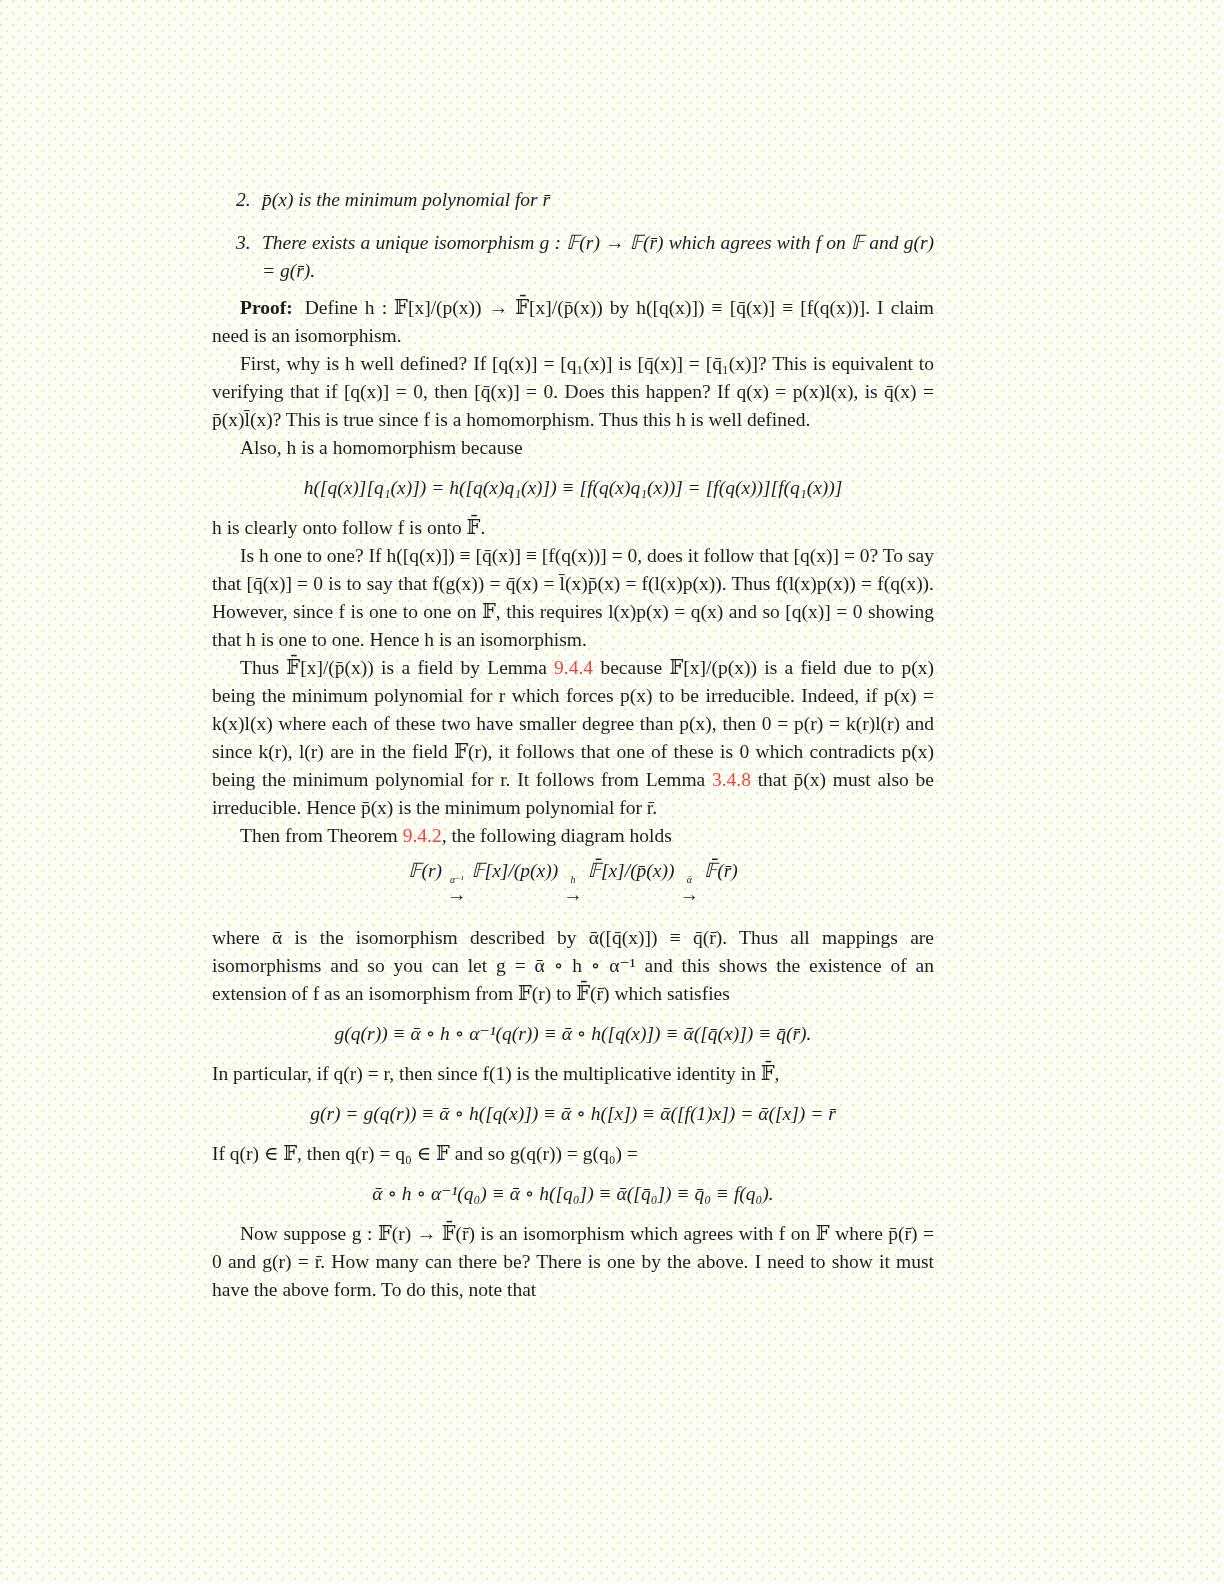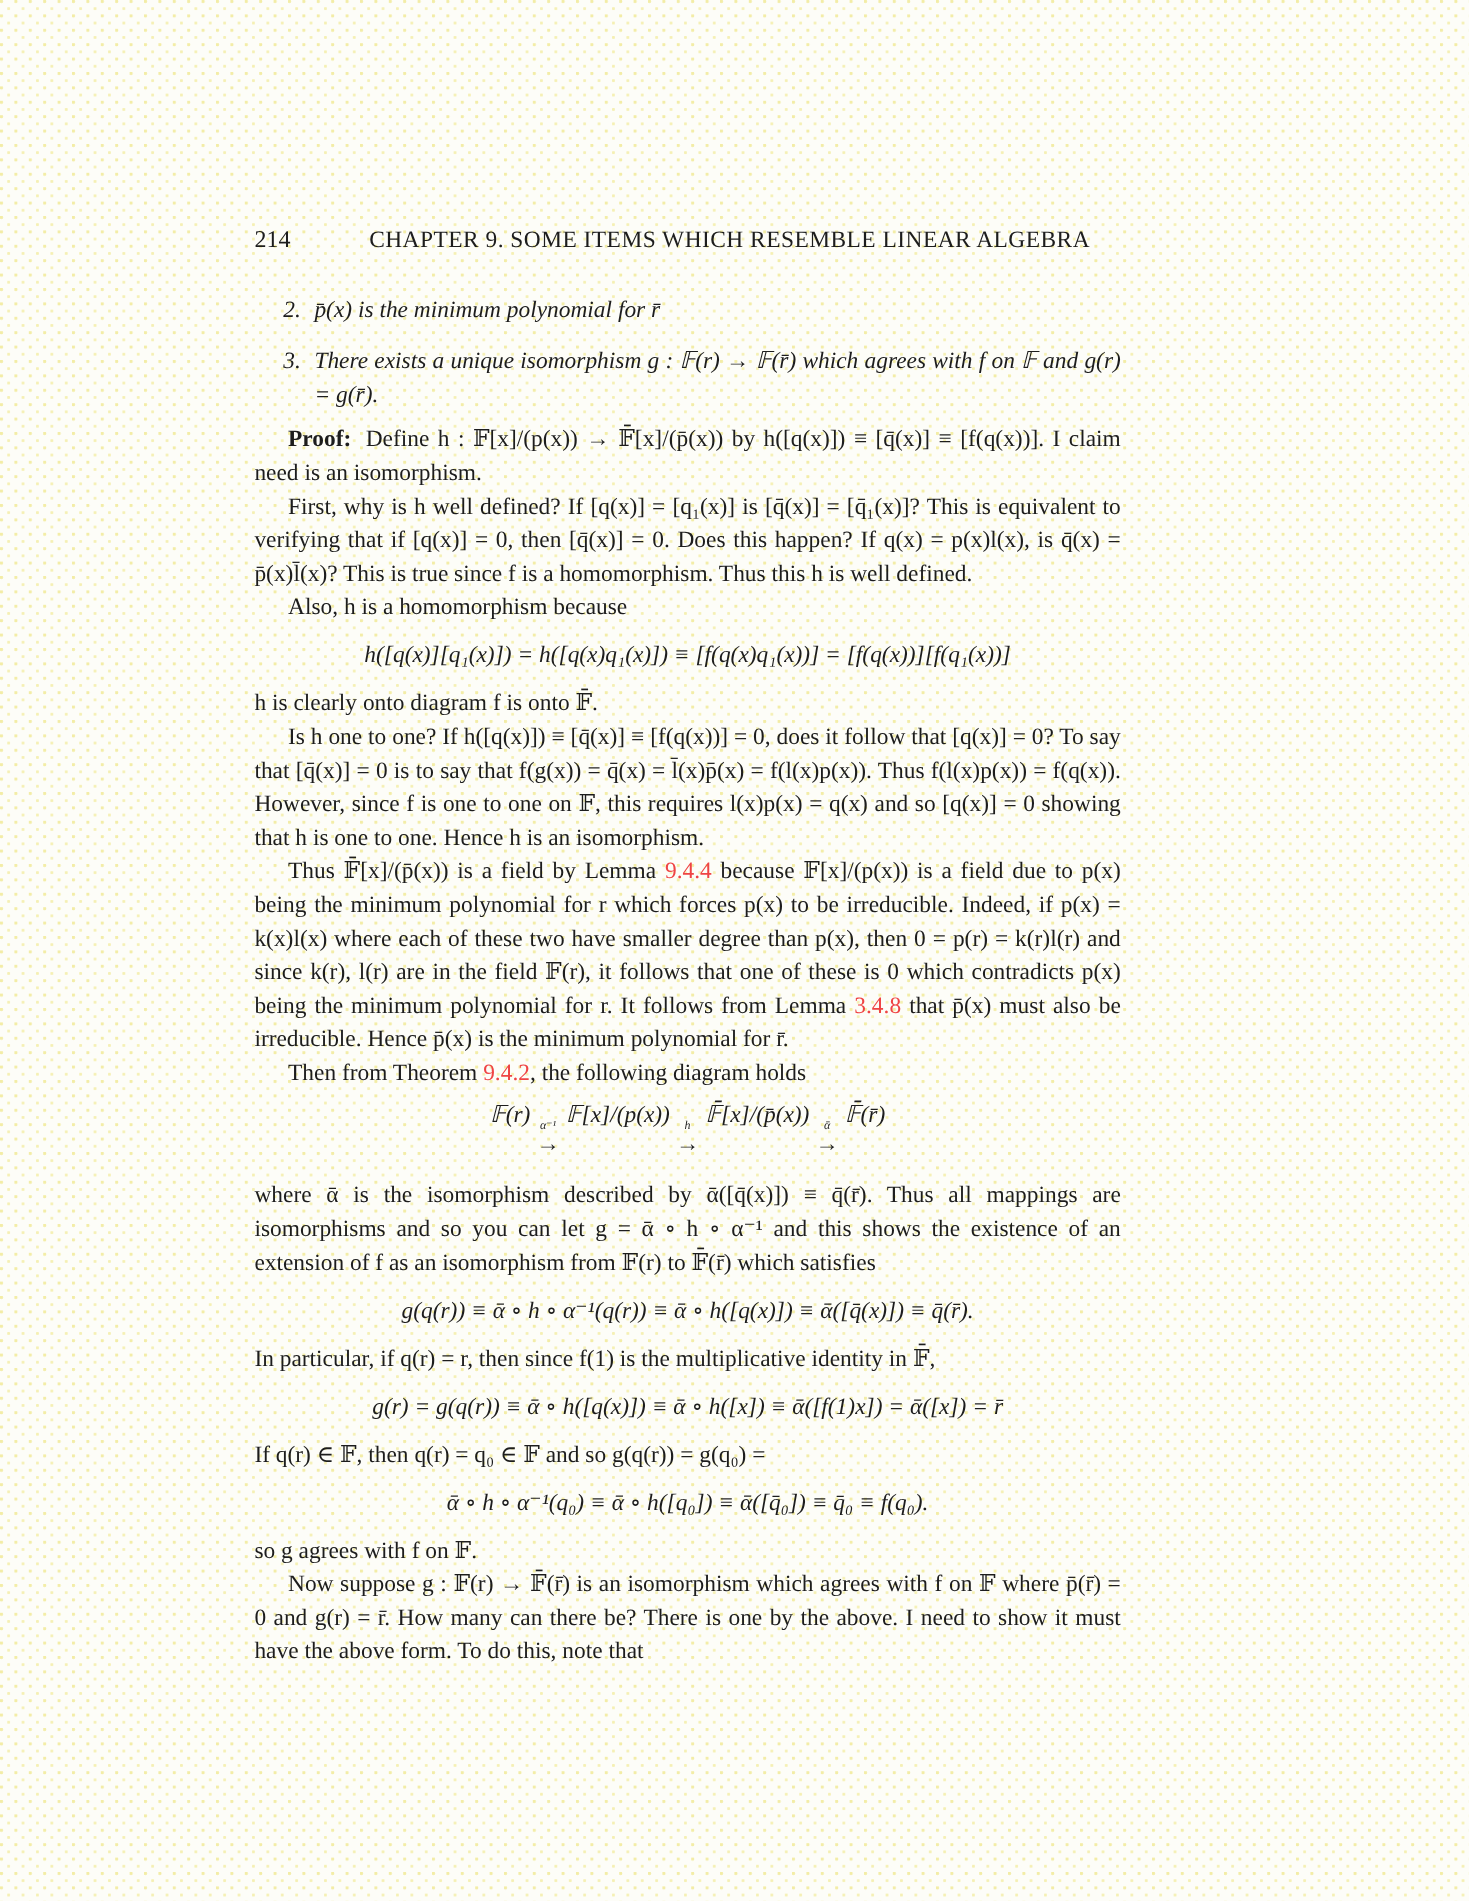--- a/index.html
+++ b/index.html
@@ -87,44 +87,40 @@
     font-size: 19.5px;
     line-height: 18px;
     font-style: normal;
   }
 </style>
 </head>
 <body>
 
 <div class="sheet">
 
-  <div class="running-head">
-    <span class="pagenum">214</span>
-    <span class="chaptitle">CHAPTER 9.  SOME ITEMS WHICH RESEMBLE LINEAR ALGEBRA</span>
-  </div>
 
   <div class="list-item">
     <span class="marker">2.</span>
     <span>p̄(x) is the minimum polynomial for r̄</span>
   </div>
 
   <div class="list-item li3">
     <span class="marker">3.</span>
     <span>There exists a unique isomorphism g : 𝔽(r) → 𝔽(r̄) which agrees with f on 𝔽 and g(r) = g(r̄).</span>
   </div>
 
   <p class="indent"><span class="prooflabel">Proof:</span><span>Define h : 𝔽[x]/(p(x)) → 𝔽̄[x]/(p̄(x)) by h([q(x)]) ≡ [q̄(x)] ≡ [f(q(x))]. I claim need is an isomorphism.</span></p>
 
   <p class="indent">First, why is h well defined? If [q(x)] = [q₁(x)] is [q̄(x)] = [q̄₁(x)]? This is equivalent to verifying that if [q(x)] = 0, then [q̄(x)] = 0. Does this happen? If q(x) = p(x)l(x), is q̄(x) = p̄(x)l̄(x)? This is true since f is a homomorphism. Thus this h is well defined.</p>
 
   <p class="indent">Also, h is a homomorphism because</p>
 
   <div class="eq">h([q(x)][q₁(x)]) = h([q(x)q₁(x)]) ≡ [f(q(x)q₁(x))] = [f(q(x))][f(q₁(x))]</div>
 
-  <p>h is clearly onto diagram f is onto 𝔽̄.</p>
+  <p>h is clearly onto follow f is onto 𝔽̄.</p>
 
   <p class="indent">Is h one to one? If h([q(x)]) ≡ [q̄(x)] ≡ [f(q(x))] = 0, does it follow that [q(x)] = 0? To say that [q̄(x)] = 0 is to say that f(g(x)) = q̄(x) = l̄(x)p̄(x) = f(l(x)p(x)). Thus f(l(x)p(x)) = f(q(x)). However, since f is one to one on 𝔽, this requires l(x)p(x) = q(x) and so [q(x)] = 0 showing that h is one to one. Hence h is an isomorphism.</p>
 
   <p class="indent"><span>Thus 𝔽̄[x]/(p̄(x)) is a field by Lemma </span><a class="ref">9.4.4</a><span> because 𝔽[x]/(p(x)) is a field due to p(x) being the minimum polynomial for r which forces p(x) to be irreducible. Indeed, if p(x) = k(x)l(x) where each of these two have smaller degree than p(x), then 0 = p(r) = k(r)l(r) and since k(r), l(r) are in the field 𝔽(r), it follows that one of these is 0 which contradicts p(x) being the minimum polynomial for r. It follows from Lemma </span><a class="ref">3.4.8</a><span> that p̄(x) must also be irreducible. Hence p̄(x) is the minimum polynomial for r̄.</span></p>
 
   <p class="indent"><span>Then from Theorem </span><a class="ref">9.4.2</a><span>, the following diagram holds</span></p>
 
   <div class="eq eq-diagram">
     <span>𝔽(r)</span><span class="darr">
         <span class="darr-label">α⁻¹</span>
@@ -143,18 +139,17 @@
   <div class="eq">g(q(r)) ≡ ᾱ ∘ h ∘ α⁻¹(q(r)) ≡ ᾱ ∘ h([q(x)]) ≡ ᾱ([q̄(x)]) ≡ q̄(r̄).</div>
 
   <p>In particular, if q(r) = r, then since f(1) is the multiplicative identity in 𝔽̄,</p>
 
   <div class="eq">g(r) = g(q(r)) ≡ ᾱ ∘ h([q(x)]) ≡ ᾱ ∘ h([x]) ≡ ᾱ([f(1)x]) = ᾱ([x]) = r̄</div>
 
   <p>If q(r) ∈ 𝔽, then q(r) = q₀ ∈ 𝔽 and so g(q(r)) = g(q₀) =</p>
 
   <div class="eq">ᾱ ∘ h ∘ α⁻¹(q₀) ≡ ᾱ ∘ h([q₀]) ≡ ᾱ([q̄₀]) ≡ q̄₀ ≡ f(q₀).</div>
 
-  <p>so g agrees with f on 𝔽.</p>
 
   <p class="indent">Now suppose g : 𝔽(r) → 𝔽̄(r̄) is an isomorphism which agrees with f on 𝔽 where p̄(r̄) = 0 and g(r) = r̄. How many can there be? There is one by the above. I need to show it must have the above form. To do this, note that</p>
 
 
 </div>
 
 </body></html>

